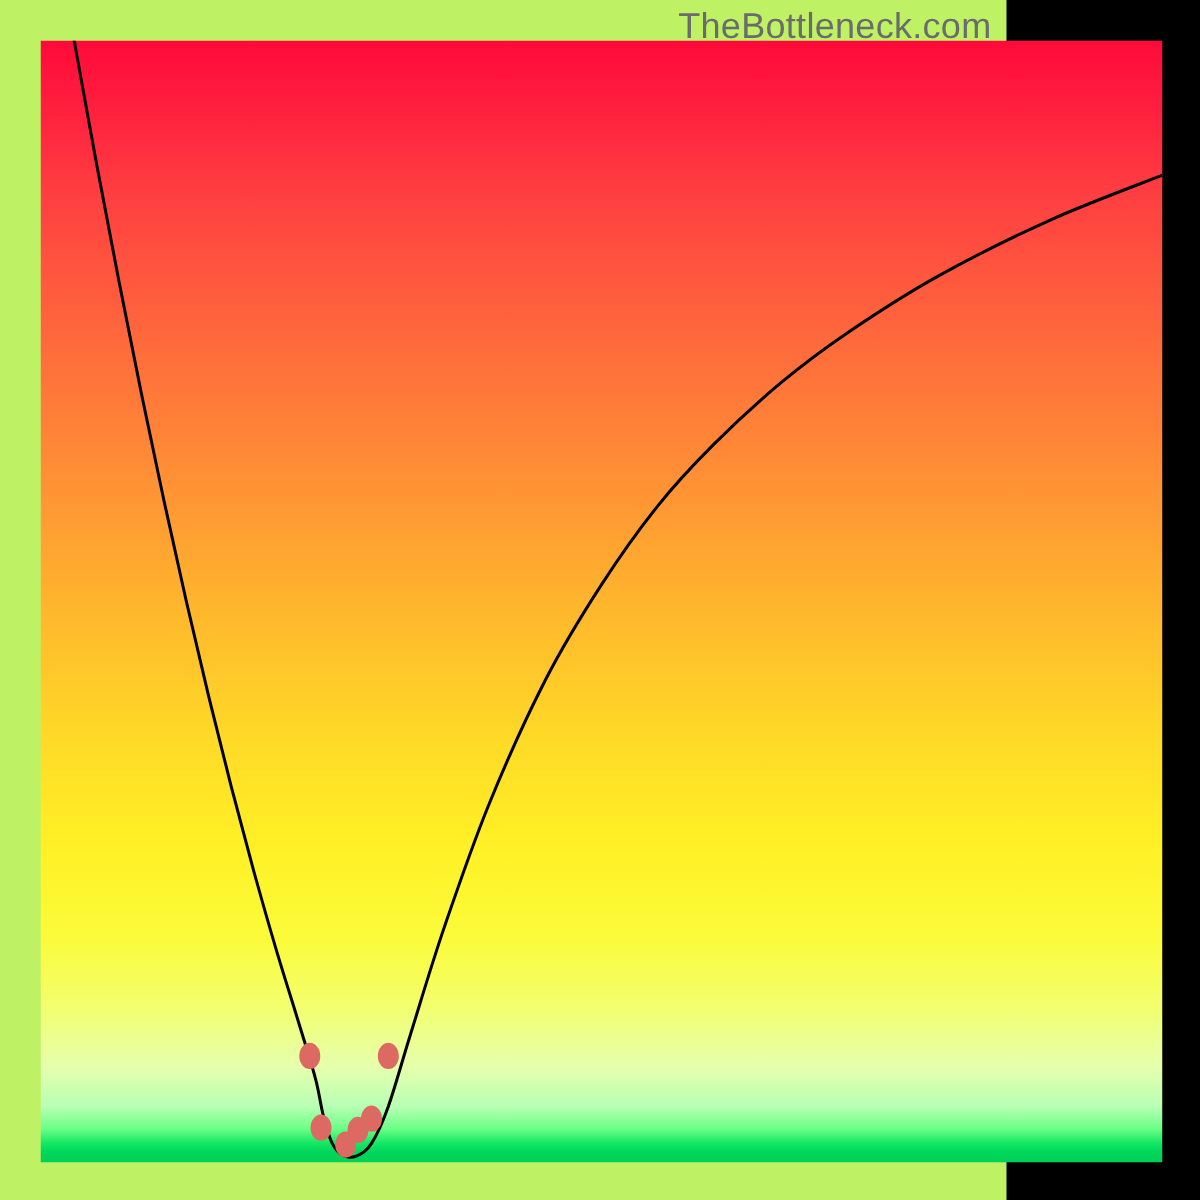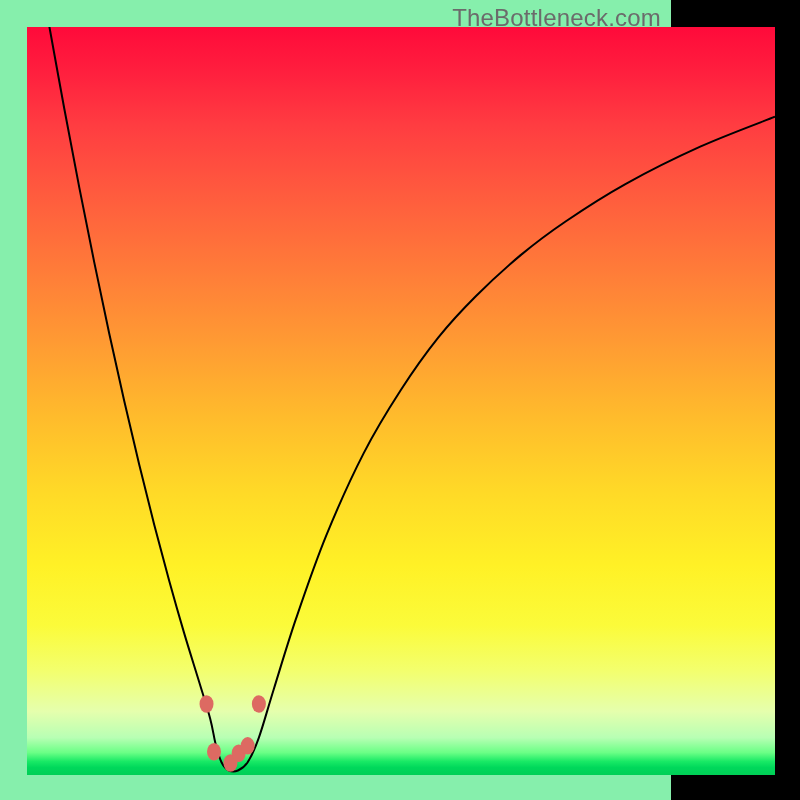--- a/index.html
+++ b/index.html
@@ -8,21 +8,21 @@
     width: 800px;
     height: 800px;
     overflow: hidden;
     font-family: Arial, Helvetica, sans-serif;
     background: #000;
   }
   .frame {
     position: relative;
     width: 671px;
     height: 800px;
-    background: #86efac;
+    background: #bef264;
   }
   .watermark {
     position: absolute;
     top: 4px;
     right: 10px;
     font-size: 24px;
     font-weight: 500;
     color: #6b6b6b;
     letter-spacing: 0.2px;
     z-index: 20;

